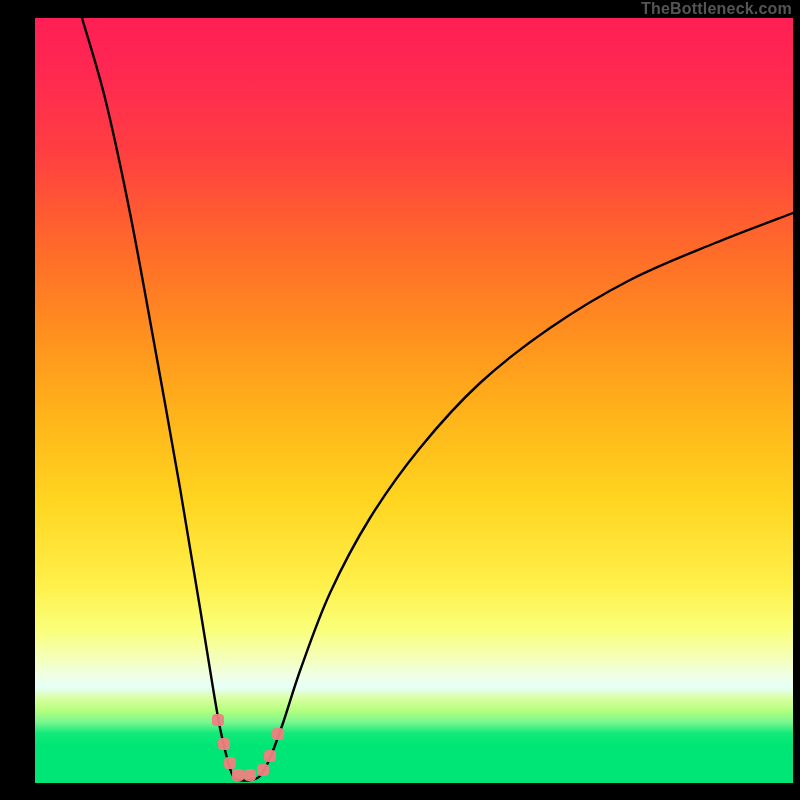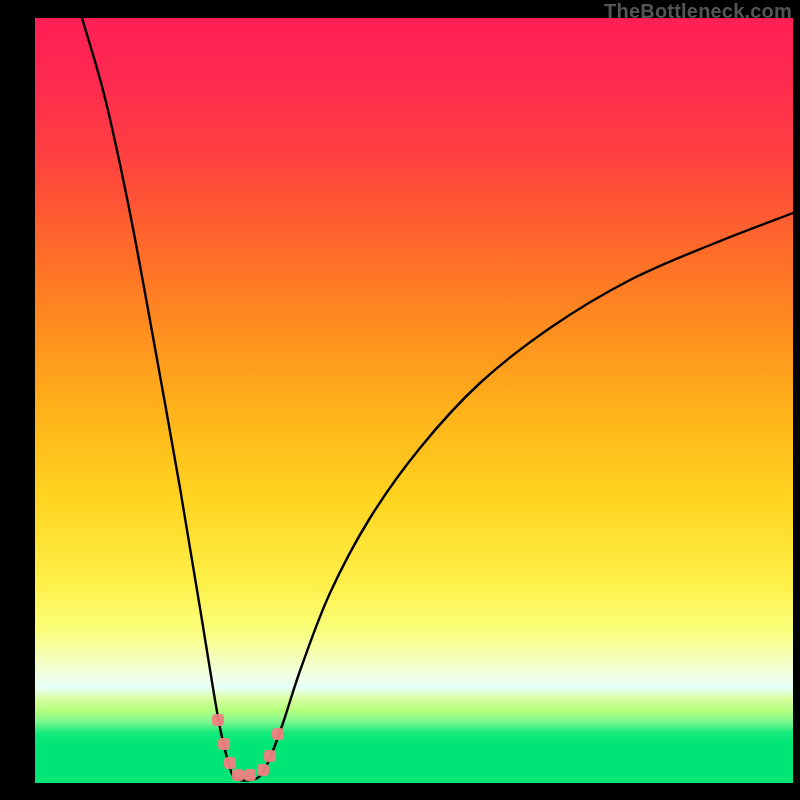--- a/index.html
+++ b/index.html
@@ -36,21 +36,21 @@
       #12ea79 93.5%,
       #00e676 95%,
       #00e676 100%
     );
   }
   .watermark {
     position: absolute;
     top: 0px;
     right: 8px;
     color: #555;
-    font-size: 20px;
+    font-size: 16px;
     font-weight: 600;
     letter-spacing: 0.2px;
     z-index: 10;
     text-shadow: 0 0 1px rgba(0,0,0,0.2);
   }
   svg.curve {
     position: absolute;
     left: 0;
     top: 0;
     width: 758px;

